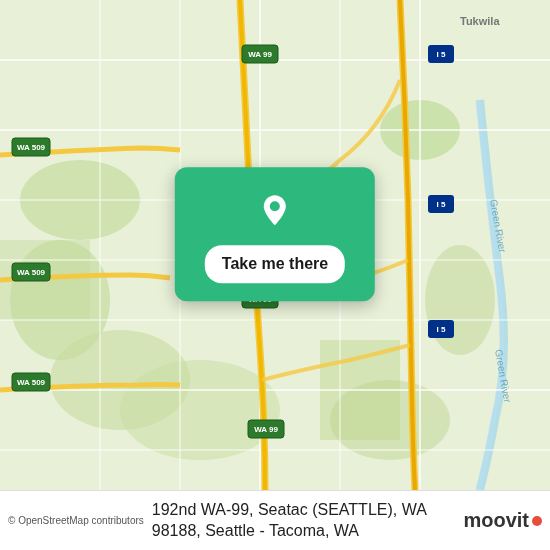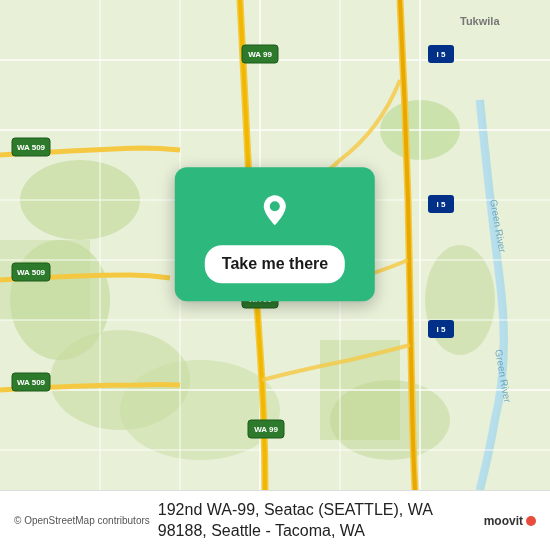--- a/index.html
+++ b/index.html
@@ -54,21 +54,21 @@
       white-space: nowrap;
     }
 
     
     #info-bar {
       width: 550px;
       height: 60px;
       background: white;
       display: flex;
       align-items: center;
-      padding: 0 14px;
+      padding: 0 8px;
       gap: 8px;
       border-top: 1px solid #ddd;
     }
 
     .osm-credit {
       font-size: 10px;
       color: #555;
       white-space: nowrap;
     }
 
@@ -76,21 +76,21 @@
       font-size: 16px;
       color: #222;
       flex: 1;
       line-height: 1.3;
     }
 
     .moovit-logo {
       display: flex;
       align-items: center;
       gap: 3px;
-      font-size: 12px;
+      font-size: 20px;
       font-weight: bold;
       color: #333;
       white-space: nowrap;
     }
 
     .moovit-dot {
       width: 10px;
       height: 10px;
       background: #e74c3c;
       border-radius: 50%;

